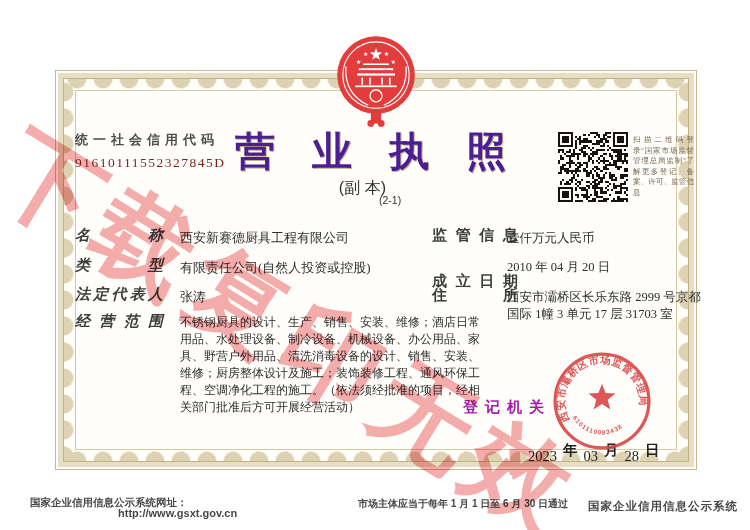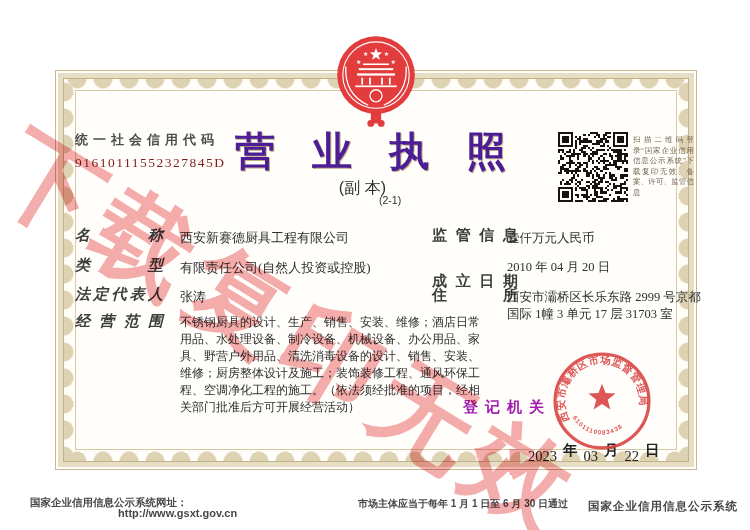--- a/index.html
+++ b/index.html
@@ -118,21 +118,21 @@
       <rect x="2" y="2" width="3" height="3"></rect>
     <path d="M26,0h7v7h-7z M27,1v5h5v-5z" fill-rule="evenodd"></path>
       <rect x="28" y="2" width="3" height="3"></rect>
     <path d="M0,26h7v7h-7z M1,27v5h5v-5z" fill-rule="evenodd"></path>
       <rect x="2" y="28" width="3" height="3"></rect>
     <g id="qr-modules">
         <path d="M15,0h1v1h-1zM16,0h1v1h-1zM17,0h1v1h-1zM18,0h1v1h-1zM22,0h1v1h-1zM23,0h1v1h-1zM24,0h1v1h-1zM12,1h1v1h-1zM14,1h1v1h-1zM18,1h1v1h-1zM19,1h1v1h-1zM21,1h1v1h-1zM22,1h1v1h-1zM8,2h1v1h-1zM10,2h1v1h-1zM17,2h1v1h-1zM19,2h1v1h-1zM21,2h1v1h-1zM23,2h1v1h-1zM24,2h1v1h-1zM9,3h1v1h-1zM10,3h1v1h-1zM12,3h1v1h-1zM13,3h1v1h-1zM20,3h1v1h-1zM21,3h1v1h-1zM22,3h1v1h-1zM8,4h1v1h-1zM10,4h1v1h-1zM11,4h1v1h-1zM12,4h1v1h-1zM13,4h1v1h-1zM14,4h1v1h-1zM15,4h1v1h-1zM18,4h1v1h-1zM19,4h1v1h-1zM20,4h1v1h-1zM22,4h1v1h-1zM23,4h1v1h-1zM8,5h1v1h-1zM10,5h1v1h-1zM16,5h1v1h-1zM17,5h1v1h-1zM18,5h1v1h-1zM19,5h1v1h-1zM21,5h1v1h-1zM8,6h1v1h-1zM12,6h1v1h-1zM13,6h1v1h-1zM20,6h1v1h-1zM21,6h1v1h-1zM23,6h1v1h-1zM8,7h1v1h-1zM11,7h1v1h-1zM12,7h1v1h-1zM14,7h1v1h-1zM16,7h1v1h-1zM24,7h1v1h-1zM0,8h1v1h-1zM1,8h1v1h-1zM2,8h1v1h-1zM5,8h1v1h-1zM7,8h1v1h-1zM10,8h1v1h-1zM11,8h1v1h-1zM15,8h1v1h-1zM18,8h1v1h-1zM19,8h1v1h-1zM20,8h1v1h-1zM21,8h1v1h-1zM23,8h1v1h-1zM25,8h1v1h-1zM26,8h1v1h-1zM27,8h1v1h-1zM28,8h1v1h-1zM29,8h1v1h-1zM31,8h1v1h-1zM0,9h1v1h-1zM2,9h1v1h-1zM4,9h1v1h-1zM5,9h1v1h-1zM7,9h1v1h-1zM11,9h1v1h-1zM12,9h1v1h-1zM16,9h1v1h-1zM17,9h1v1h-1zM18,9h1v1h-1zM26,9h1v1h-1zM27,9h1v1h-1zM28,9h1v1h-1zM29,9h1v1h-1zM3,10h1v1h-1zM6,10h1v1h-1zM7,10h1v1h-1zM8,10h1v1h-1zM9,10h1v1h-1zM10,10h1v1h-1zM12,10h1v1h-1zM13,10h1v1h-1zM15,10h1v1h-1zM16,10h1v1h-1zM17,10h1v1h-1zM18,10h1v1h-1zM21,10h1v1h-1zM22,10h1v1h-1zM24,10h1v1h-1zM28,10h1v1h-1zM29,10h1v1h-1zM30,10h1v1h-1zM31,10h1v1h-1zM32,10h1v1h-1zM1,11h1v1h-1zM4,11h1v1h-1zM5,11h1v1h-1zM6,11h1v1h-1zM7,11h1v1h-1zM9,11h1v1h-1zM12,11h1v1h-1zM14,11h1v1h-1zM16,11h1v1h-1zM20,11h1v1h-1zM24,11h1v1h-1zM25,11h1v1h-1zM27,11h1v1h-1zM28,11h1v1h-1zM29,11h1v1h-1zM31,11h1v1h-1zM32,11h1v1h-1zM1,12h1v1h-1zM2,12h1v1h-1zM5,12h1v1h-1zM9,12h1v1h-1zM14,12h1v1h-1zM15,12h1v1h-1zM19,12h1v1h-1zM21,12h1v1h-1zM25,12h1v1h-1zM28,12h1v1h-1zM29,12h1v1h-1zM31,12h1v1h-1zM0,13h1v1h-1zM5,13h1v1h-1zM6,13h1v1h-1zM14,13h1v1h-1zM16,13h1v1h-1zM18,13h1v1h-1zM20,13h1v1h-1zM21,13h1v1h-1zM22,13h1v1h-1zM23,13h1v1h-1zM26,13h1v1h-1zM27,13h1v1h-1zM28,13h1v1h-1zM29,13h1v1h-1zM30,13h1v1h-1zM31,13h1v1h-1zM32,13h1v1h-1zM0,14h1v1h-1zM4,14h1v1h-1zM5,14h1v1h-1zM6,14h1v1h-1zM7,14h1v1h-1zM9,14h1v1h-1zM10,14h1v1h-1zM12,14h1v1h-1zM13,14h1v1h-1zM16,14h1v1h-1zM19,14h1v1h-1zM21,14h1v1h-1zM24,14h1v1h-1zM26,14h1v1h-1zM27,14h1v1h-1zM30,14h1v1h-1zM32,14h1v1h-1zM2,15h1v1h-1zM3,15h1v1h-1zM5,15h1v1h-1zM8,15h1v1h-1zM10,15h1v1h-1zM11,15h1v1h-1zM13,15h1v1h-1zM22,15h1v1h-1zM23,15h1v1h-1zM24,15h1v1h-1zM25,15h1v1h-1zM26,15h1v1h-1zM27,15h1v1h-1zM1,16h1v1h-1zM2,16h1v1h-1zM5,16h1v1h-1zM9,16h1v1h-1zM10,16h1v1h-1zM13,16h1v1h-1zM17,16h1v1h-1zM18,16h1v1h-1zM21,16h1v1h-1zM22,16h1v1h-1zM27,16h1v1h-1zM28,16h1v1h-1zM29,16h1v1h-1zM1,17h1v1h-1zM2,17h1v1h-1zM3,17h1v1h-1zM4,17h1v1h-1zM8,17h1v1h-1zM9,17h1v1h-1zM12,17h1v1h-1zM16,17h1v1h-1zM18,17h1v1h-1zM19,17h1v1h-1zM21,17h1v1h-1zM22,17h1v1h-1zM23,17h1v1h-1zM28,17h1v1h-1zM31,17h1v1h-1zM32,17h1v1h-1zM1,18h1v1h-1zM3,18h1v1h-1zM4,18h1v1h-1zM5,18h1v1h-1zM6,18h1v1h-1zM7,18h1v1h-1zM8,18h1v1h-1zM9,18h1v1h-1zM10,18h1v1h-1zM12,18h1v1h-1zM13,18h1v1h-1zM15,18h1v1h-1zM17,18h1v1h-1zM20,18h1v1h-1zM31,18h1v1h-1zM32,18h1v1h-1zM0,19h1v1h-1zM1,19h1v1h-1zM4,19h1v1h-1zM6,19h1v1h-1zM8,19h1v1h-1zM13,19h1v1h-1zM14,19h1v1h-1zM15,19h1v1h-1zM18,19h1v1h-1zM22,19h1v1h-1zM24,19h1v1h-1zM7,20h1v1h-1zM9,20h1v1h-1zM13,20h1v1h-1zM14,20h1v1h-1zM16,20h1v1h-1zM18,20h1v1h-1zM19,20h1v1h-1zM21,20h1v1h-1zM24,20h1v1h-1zM25,20h1v1h-1zM26,20h1v1h-1zM29,20h1v1h-1zM30,20h1v1h-1zM31,20h1v1h-1zM32,20h1v1h-1zM6,21h1v1h-1zM7,21h1v1h-1zM16,21h1v1h-1zM19,21h1v1h-1zM20,21h1v1h-1zM21,21h1v1h-1zM24,21h1v1h-1zM25,21h1v1h-1zM27,21h1v1h-1zM29,21h1v1h-1zM30,21h1v1h-1zM2,22h1v1h-1zM5,22h1v1h-1zM6,22h1v1h-1zM8,22h1v1h-1zM11,22h1v1h-1zM17,22h1v1h-1zM18,22h1v1h-1zM20,22h1v1h-1zM25,22h1v1h-1zM26,22h1v1h-1zM27,22h1v1h-1zM32,22h1v1h-1zM1,23h1v1h-1zM4,23h1v1h-1zM6,23h1v1h-1zM9,23h1v1h-1zM10,23h1v1h-1zM13,23h1v1h-1zM14,23h1v1h-1zM16,23h1v1h-1zM17,23h1v1h-1zM19,23h1v1h-1zM20,23h1v1h-1zM22,23h1v1h-1zM23,23h1v1h-1zM31,23h1v1h-1zM1,24h1v1h-1zM3,24h1v1h-1zM4,24h1v1h-1zM5,24h1v1h-1zM8,24h1v1h-1zM10,24h1v1h-1zM15,24h1v1h-1zM17,24h1v1h-1zM18,24h1v1h-1zM19,24h1v1h-1zM24,24h1v1h-1zM26,24h1v1h-1zM29,24h1v1h-1zM30,24h1v1h-1zM31,24h1v1h-1zM9,25h1v1h-1zM13,25h1v1h-1zM14,25h1v1h-1zM16,25h1v1h-1zM17,25h1v1h-1zM18,25h1v1h-1zM23,25h1v1h-1zM26,25h1v1h-1zM27,25h1v1h-1zM28,25h1v1h-1zM29,25h1v1h-1zM8,26h1v1h-1zM10,26h1v1h-1zM11,26h1v1h-1zM12,26h1v1h-1zM14,26h1v1h-1zM16,26h1v1h-1zM17,26h1v1h-1zM18,26h1v1h-1zM19,26h1v1h-1zM20,26h1v1h-1zM22,26h1v1h-1zM26,26h1v1h-1zM27,26h1v1h-1zM29,26h1v1h-1zM30,26h1v1h-1zM31,26h1v1h-1zM32,26h1v1h-1zM8,27h1v1h-1zM11,27h1v1h-1zM12,27h1v1h-1zM13,27h1v1h-1zM17,27h1v1h-1zM20,27h1v1h-1zM23,27h1v1h-1zM25,27h1v1h-1zM29,27h1v1h-1zM32,27h1v1h-1zM13,28h1v1h-1zM17,28h1v1h-1zM18,28h1v1h-1zM20,28h1v1h-1zM21,28h1v1h-1zM22,28h1v1h-1zM27,28h1v1h-1zM28,28h1v1h-1zM29,28h1v1h-1zM31,28h1v1h-1zM8,29h1v1h-1zM9,29h1v1h-1zM11,29h1v1h-1zM12,29h1v1h-1zM13,29h1v1h-1zM15,29h1v1h-1zM17,29h1v1h-1zM18,29h1v1h-1zM24,29h1v1h-1zM32,29h1v1h-1zM9,30h1v1h-1zM12,30h1v1h-1zM13,30h1v1h-1zM14,30h1v1h-1zM18,30h1v1h-1zM19,30h1v1h-1zM20,30h1v1h-1zM28,30h1v1h-1zM13,31h1v1h-1zM16,31h1v1h-1zM17,31h1v1h-1zM21,31h1v1h-1zM22,31h1v1h-1zM23,31h1v1h-1zM26,31h1v1h-1zM28,31h1v1h-1zM29,31h1v1h-1zM30,31h1v1h-1zM31,31h1v1h-1zM32,31h1v1h-1zM8,32h1v1h-1zM9,32h1v1h-1zM10,32h1v1h-1zM11,32h1v1h-1zM14,32h1v1h-1zM15,32h1v1h-1zM16,32h1v1h-1zM17,32h1v1h-1zM19,32h1v1h-1zM20,32h1v1h-1zM21,32h1v1h-1zM22,32h1v1h-1zM25,32h1v1h-1zM26,32h1v1h-1zM27,32h1v1h-1zM28,32h1v1h-1zM29,32h1v1h-1zM30,32h1v1h-1zM32,32h1v1h-1z"></path>
       </g>
   </g>
 </svg>
-<div class="abs qr-caption">扫描二维码登录“国家企业信用信息公示系统”下载复印无效、备案、许可、监管信息</div>
+<div class="abs qr-caption">扫描二维码登录“国家市场监督管理总局监制”了解更多登记、备案、许可、监管信息</div>
 
 <div class="abs row-l-label" style="top:226px"><span class="flabel w-l">名称</span></div>
 <div class="abs row-l-val v13 fval" style="top:229px">西安新赛德厨具工程有限公司</div>
 
 <div class="abs row-l-label" style="top:256px"><span class="flabel w-l">类型</span></div>
 <div class="abs row-l-val v13 fval" style="top:259px">有限责任公司(自然人投资或控股)</div>
 
 <div class="abs row-l-label" style="top:285px"><span class="flabel w-l">法定代表人</span></div>
 <div class="abs row-l-val v13 fval" style="top:288px">张涛</div>
 
@@ -143,21 +143,21 @@
 <div class="abs row-r-val v125 fval" style="top:230px">壹仟万元人民币</div>
 
 <div class="abs row-r-label" style="top:272px"><span class="flabel w-r">成立日期</span></div>
 <div class="abs row-r-val v125 fval" style="top:259px">2010 年 04 月 20 日</div>
 
 <div class="abs row-r-label" style="top:286px"><span class="flabel w-r">住所</span></div>
 <div class="abs row-r-val v125 fval" style="top:289px">西安市灞桥区长乐东路 2999 号京都国际 1幢 3 单元 17 层 31703 室</div>
 
 <div class="abs reg-label">登记机关</div>
 <div class="abs date-row">
-  <span class="num">2023</span><span class="unit">年</span><span class="num">03</span><span class="unit">月</span><span class="num">22</span><span class="unit">日</span>
+  <span class="num">2023</span><span class="unit">年</span><span class="num">03</span><span class="unit">月</span><span class="num">28</span><span class="unit">日</span>
 </div>
 
 <svg class="abs stamp" viewBox="0 0 100 100">
   <circle cx="50" cy="50" r="46" fill="none" stroke="#d84040" stroke-width="3.2"></circle>
   <defs>
     <path id="arcTop" d="M 18.6,69.6 A 37,37 0 1 1 81.4,69.6" fill="none"></path>
     <path id="arcBot" d="M 19.5,62.5 A 33,33 0 0 0 80.5,62.5" fill="none"></path>
   </defs>
   <text font-size="10.2" fill="#d84040" font-weight="bold" letter-spacing="0.6" font-family="Liberation Sans, sans-serif">
     <textPath href="#arcTop" startOffset="1">西安市灞桥区市场监督管理局</textPath>

